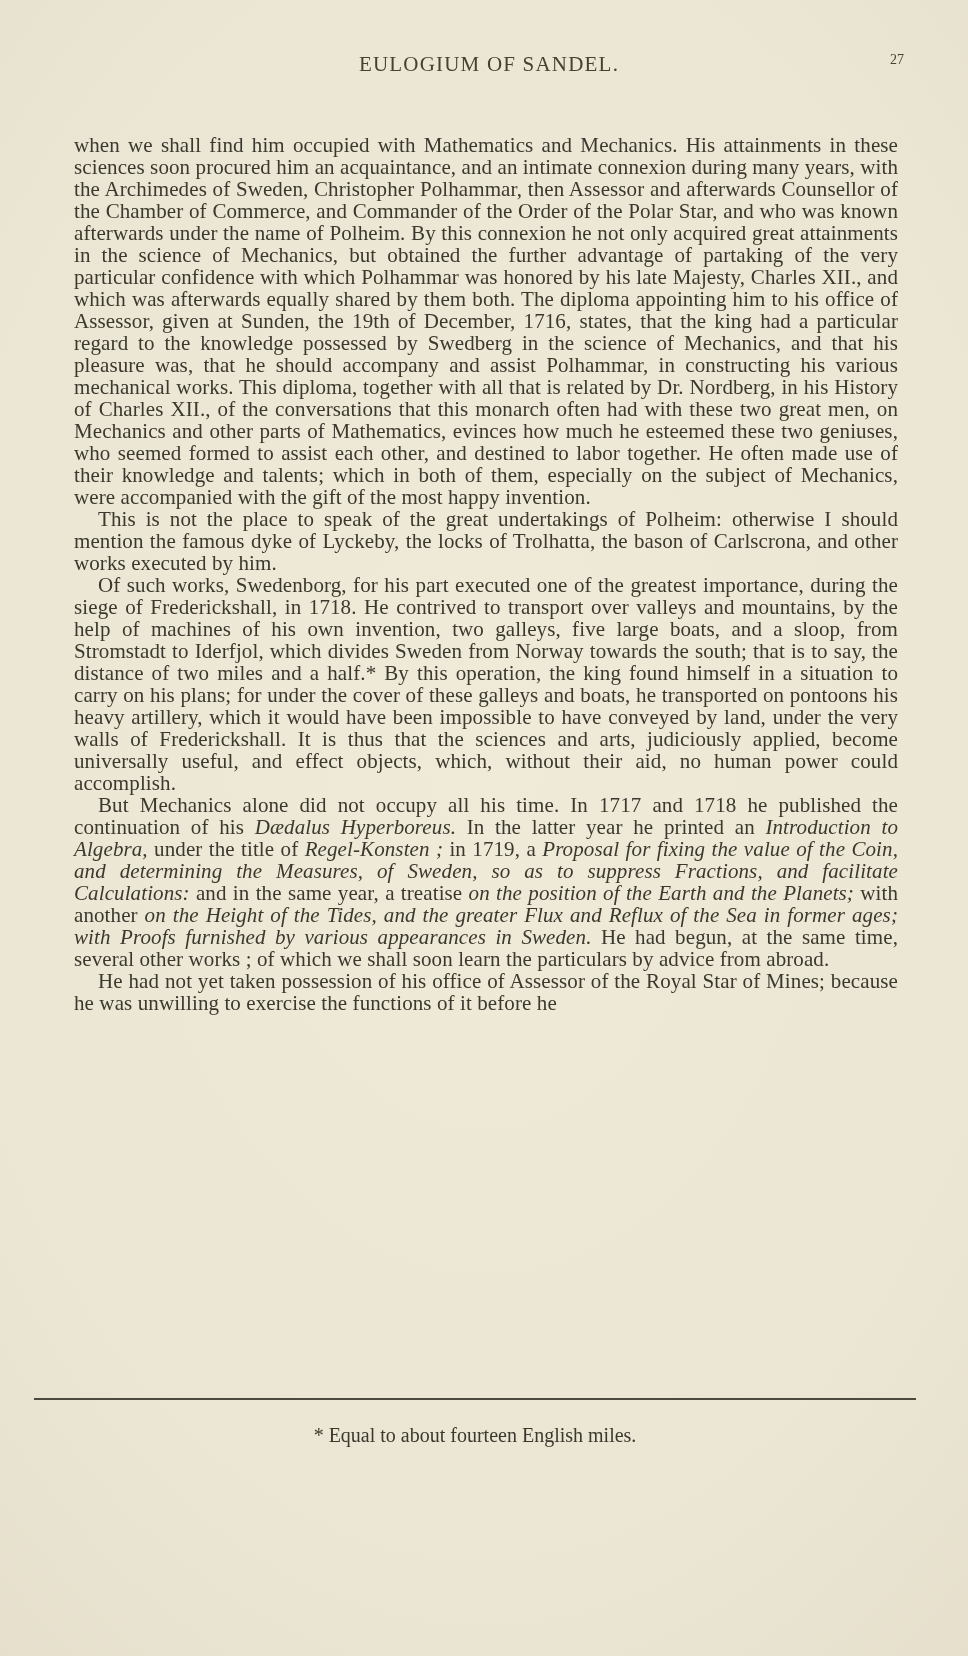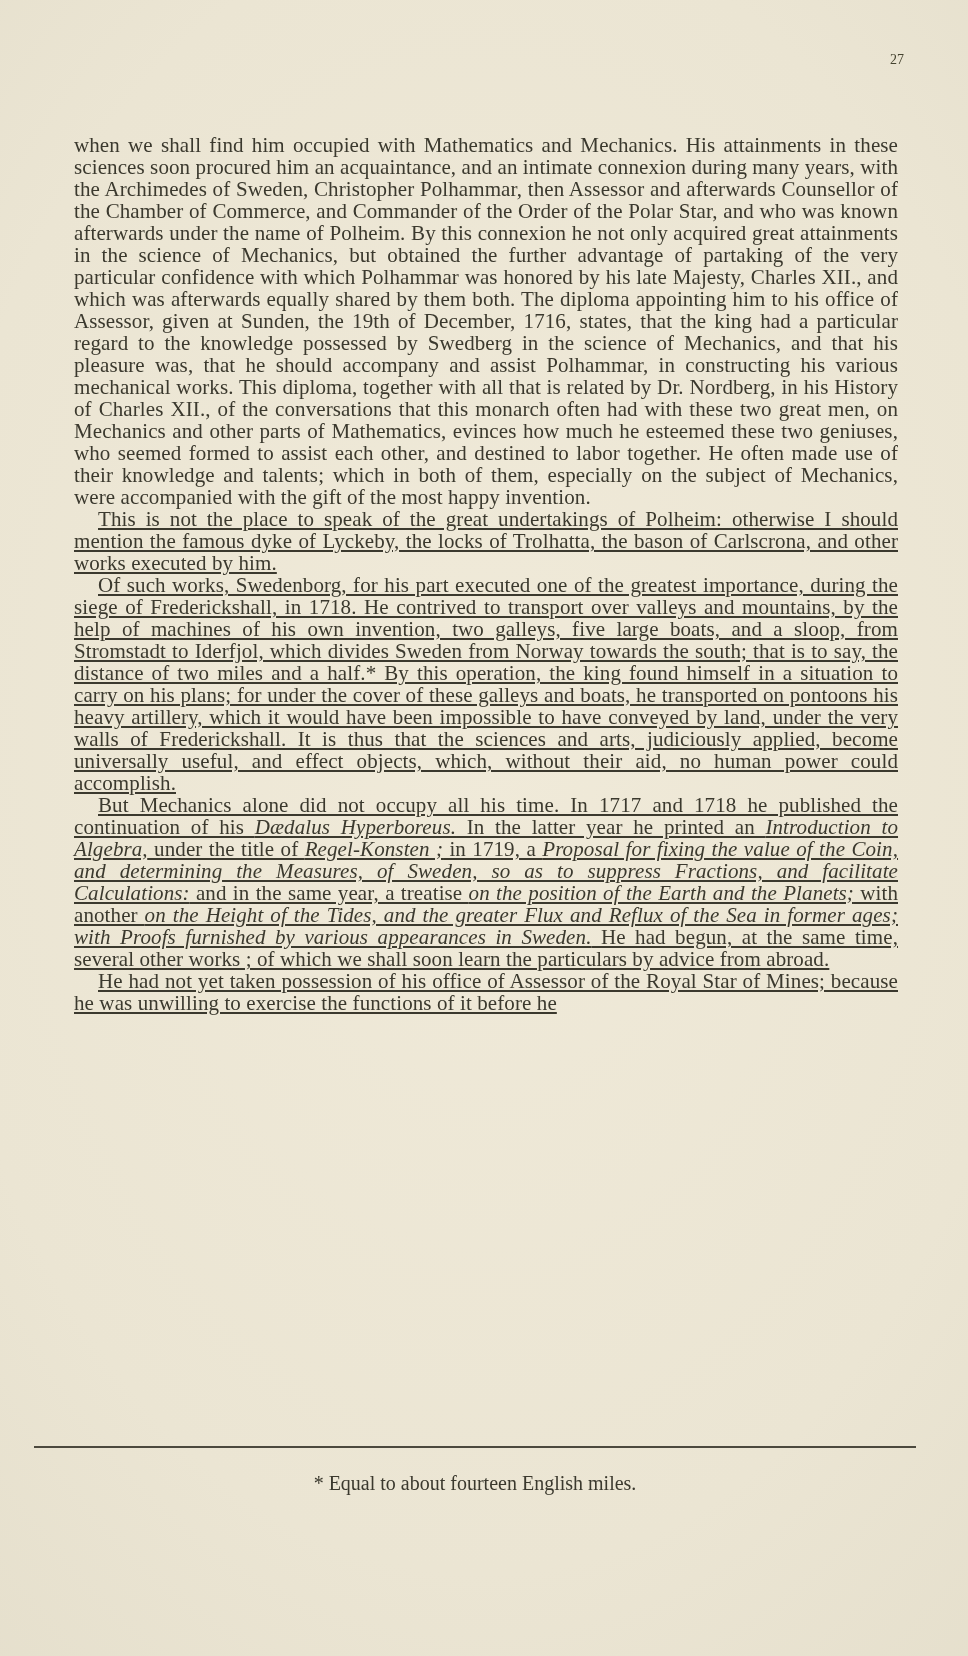--- a/index.html
+++ b/index.html
@@ -49,50 +49,50 @@
     line-height: 22px;
     letter-spacing: 0.1px;
     color: #3b392e;
     margin-top: 46px;
   }
   p.para {
     margin: 0;
   }
   p.para.indent {
     text-indent: 24px;
-    text-decoration: underline;
   }
   .ital {
     font-style: italic;
   }
   .footnote-section {
     position: absolute;
     left: 34px;
     right: 52px;
-    top: 1446px;
+    top: 1398px;
     font-family: Liberation Serif, serif;
   }
   .footnote-rule {
     border: none;
     border-top: 2px solid #4c493e;
     margin: 0;
   }
   .footnote-text {
     margin-top: 24px;
     text-align: center;
     font-size: 20px;
     color: #3b392e;
   }
 </style>
 </head>
 <body>
 
 <div class="page">
 
   <div class="running-head">
+    <div class="title">EULOGIUM OF SANDEL.</div>
     <div class="folio">27</div>
   </div>
 
   <div class="body-text">
       <p class="para"><span>when we shall find him occupied with Mathematics and Mechanics. His attainments in these sciences soon procured him an acquaintance, and an intimate connexion during many years, with the Archimedes of Sweden, Christopher Polhammar, then Assessor and afterwards Counsellor of the Chamber of Commerce, and Commander of the Order of the Polar Star, and who was known afterwards under the name of Polheim. By this connexion he not only acquired great attainments in the science of Mechanics, but obtained the further advantage of partaking of the very particular confidence with which Polhammar was honored by his late Majesty, Charles XII., and which was afterwards equally shared by them both. The diploma appointing him to his office of Assessor, given at Sunden, the 19th of December, 1716, states, that the king had a particular regard to the knowledge possessed by Swedberg in the science of Mechanics, and that his pleasure was, that he should accompany and assist Polhammar, in constructing his various mechanical works. This diploma, together with all that is related by Dr. Nordberg, in his History of Charles XII., of the conversations that this monarch often had with these two great men, on Mechanics and other parts of Mathematics, evinces how much he esteemed these two geniuses, who seemed formed to assist each other, and destined to labor together. He often made use of their knowledge and talents; which in both of them, especially on the subject of Mechanics, were accompanied with the gift of the most happy invention.</span></p>
       <p class="para indent"><span>This is not the place to speak of the great undertakings of Polheim: otherwise I should mention the famous dyke of Lyckeby, the locks of Trolhatta, the bason of Carlscrona, and other works executed by him.</span></p>
       <p class="para indent"><span>Of such works, Swedenborg, for his part executed one of the greatest importance, during the siege of Frederickshall, in 1718. He contrived to transport over valleys and mountains, by the help of machines of his own invention, two galleys, five large boats, and a sloop, from Stromstadt to Iderfjol, which divides Sweden from Norway towards the south; that is to say, the distance of two miles and a half.* By this operation, the king found himself in a situation to carry on his plans; for under the cover of these galleys and boats, he transported on pontoons his heavy artillery, which it would have been impossible to have conveyed by land, under the very walls of Frederickshall. It is thus that the sciences and arts, judiciously applied, become universally useful, and effect objects, which, without their aid, no human power could accomplish.</span></p>
       <p class="para indent"><span>But Mechanics alone did not occupy all his time. In 1717 and 1718 he published the continuation of his </span><span class="ital">Dædalus Hyperboreus.</span><span> In the latter year he printed an </span><span class="ital">Introduction to Algebra,</span><span> under the title of </span><span class="ital">Regel-Konsten ;</span><span> in 1719, a </span><span class="ital">Proposal for fixing the value of the Coin, and determining the Measures, of Sweden, so as to suppress Fractions, and facilitate Calculations:</span><span> and in the same year, a treatise </span><span class="ital">on the position of the Earth and the Planets;</span><span> with another </span><span class="ital">on the Height of the Tides, and the greater Flux and Reflux of the Sea in former ages; with Proofs furnished by various appearances in Sweden.</span><span> He had begun, at the same time, several other works ; of which we shall soon learn the particulars by advice from abroad.</span></p>
       <p class="para indent"><span>He had not yet taken possession of his office of Assessor of the Royal Star of Mines; because he was unwilling to exercise the functions of it before he</span></p>
     </div>

